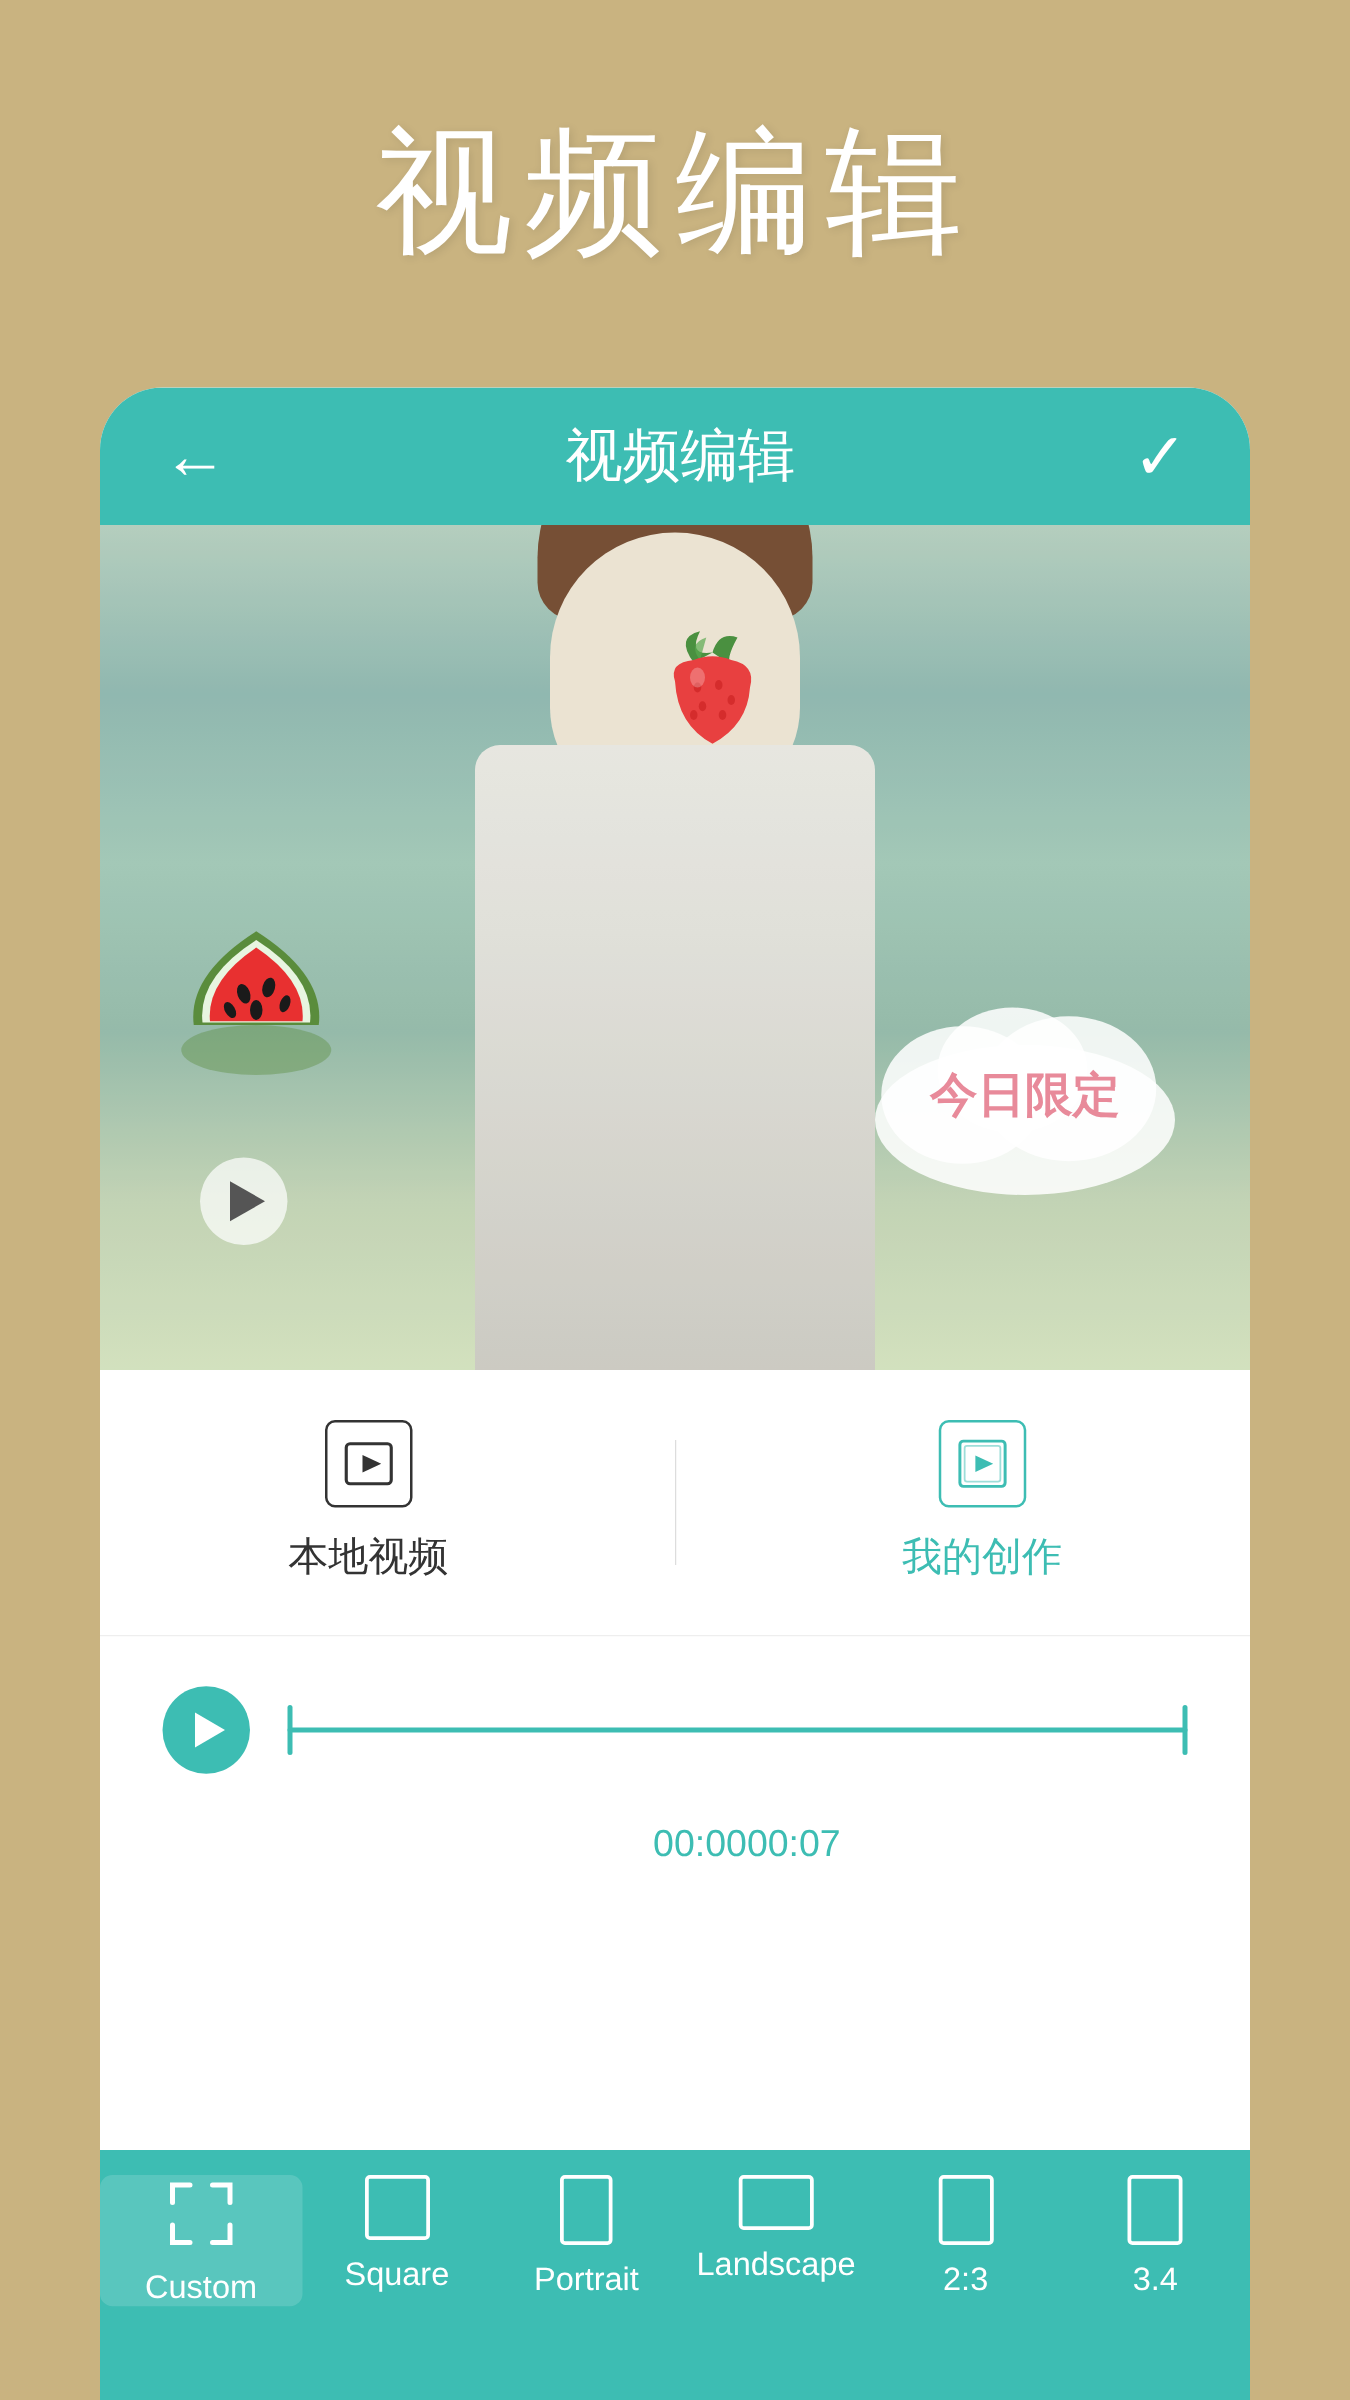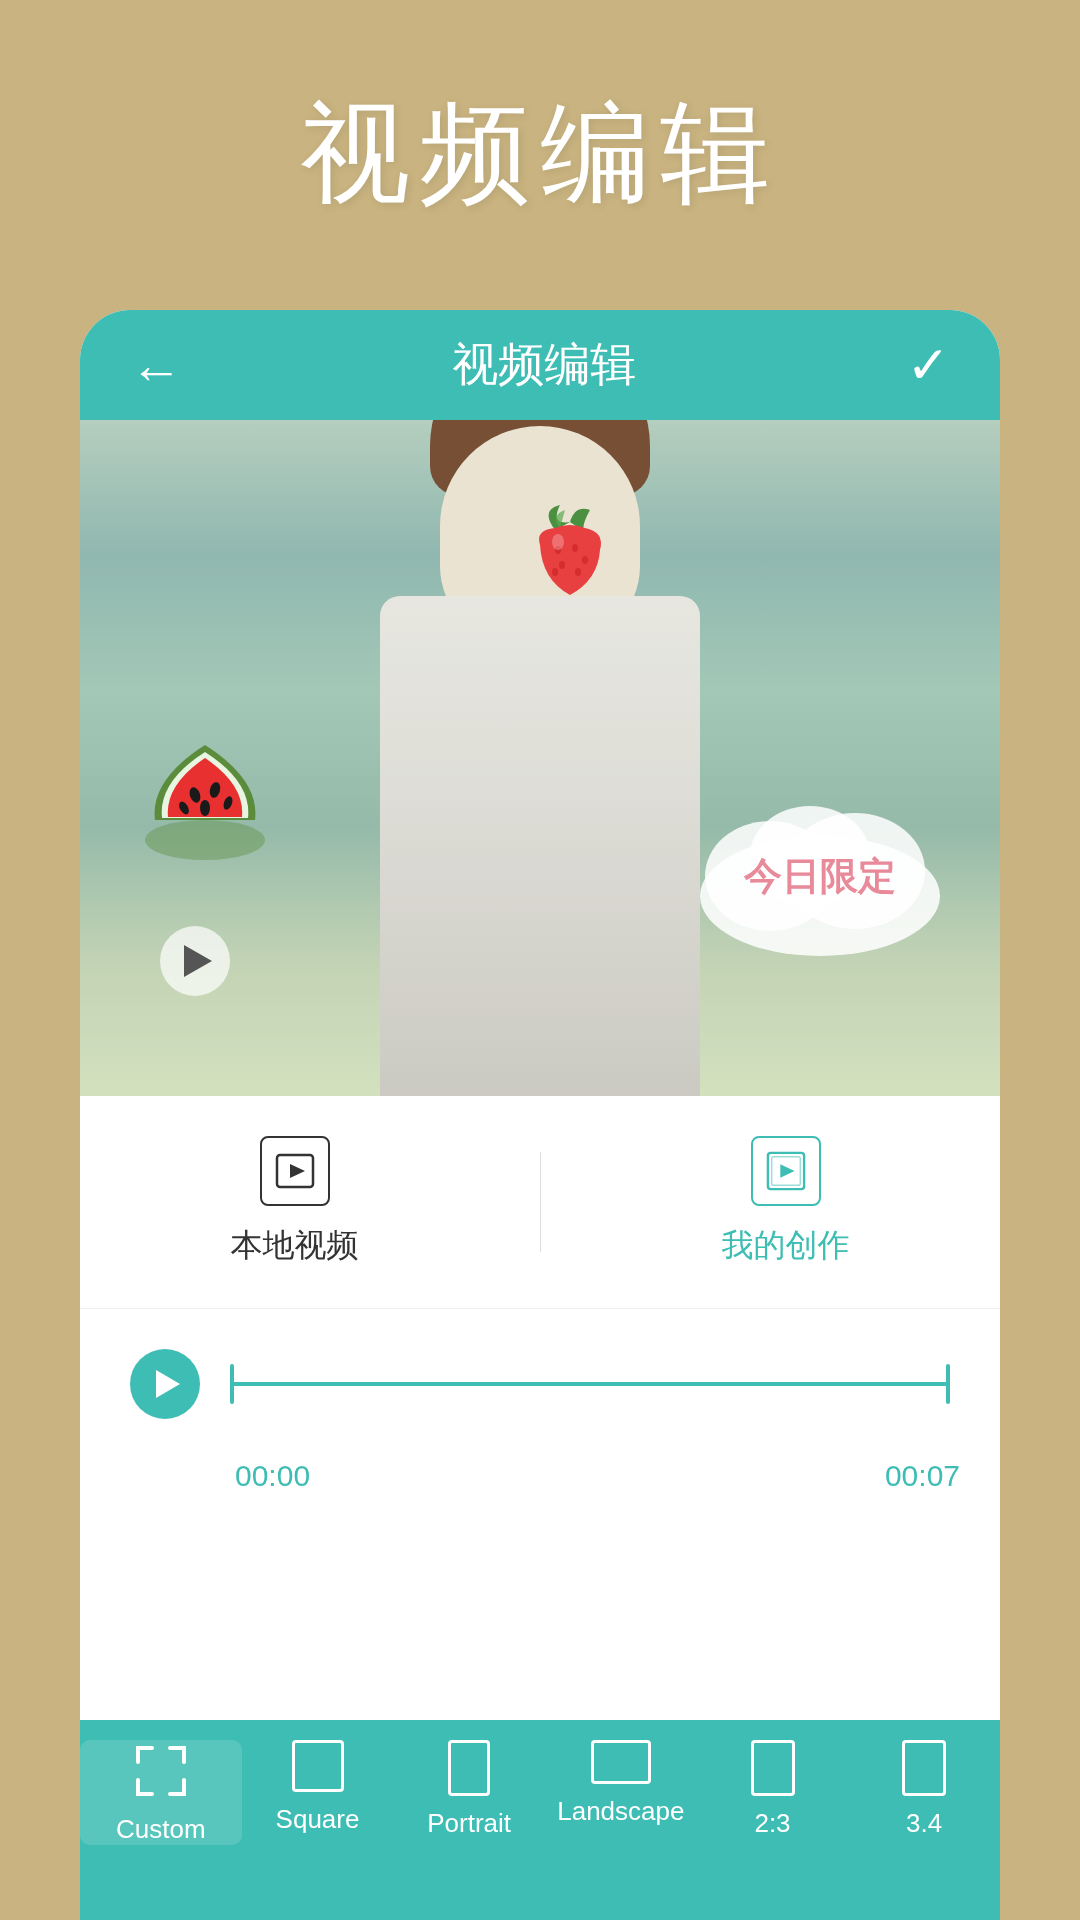--- a/index.html
+++ b/index.html
@@ -248,21 +248,21 @@
       top: 50%;
       transform: translateY(-50%);
       width: 4px;
       height: 40px;
       background: #3dbdb3;
       border-radius: 2px;
     }
 
     .timeline-times {
       display: flex;
-      justify-content: space-between;
+      justify-content: center;
       padding: 0 40px 0 155px;
       margin-top: 10px;
     }
 
     .time-label {
       font-size: 30px;
       color: #3dbdb3;
       font-weight: 500;
     }
 

